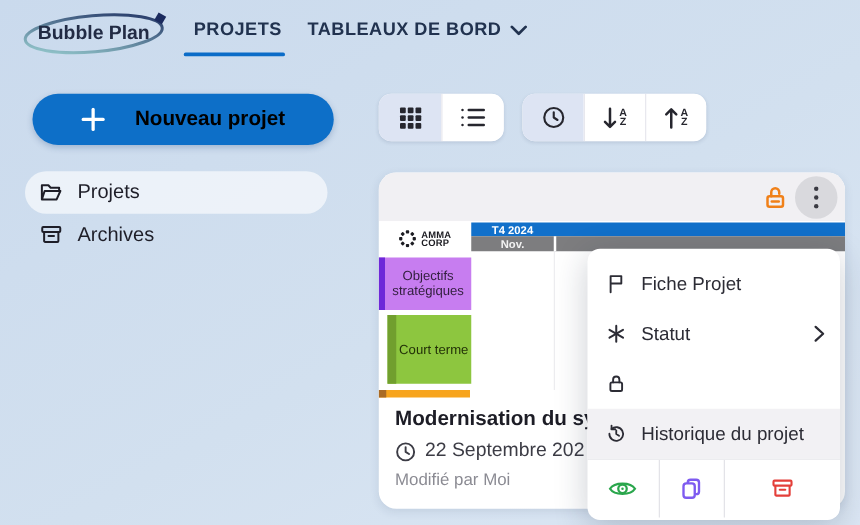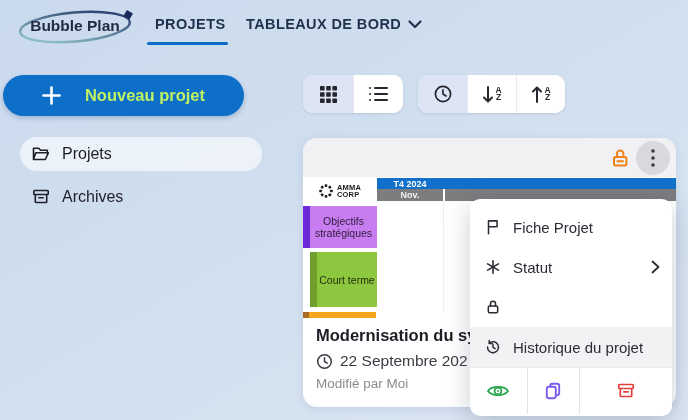--- a/index.html
+++ b/index.html
@@ -12,30 +12,30 @@
   .logo { position:absolute; left:16px; top:4px; width:126px; height:44px; }
   .tab { position:absolute; top:16px; font-size:14.5px; font-weight:600; letter-spacing:.4px;
          color:#21324f; cursor:pointer; display:flex; align-items:center; gap:7px; }
   .tab-projets { left:155px; }
   .tab-boards  { left:246px; }
   .tab-underline { position:absolute; left:147px; top:42px; width:81px; height:3px;
                    background:#0b6cc8; border-radius:2px; }
   .chev-down { width:14px; height:9px; margin-top:1px; }
 
   
-  .btn-new { position:absolute; left:3px; top:75px; width:241px; height:41px;
-             background:#0d6fc8; border:none; border-radius:21px; color:#bef264;
+  .btn-new { position:absolute; left:26px; top:75px; width:241px; height:41px;
+             background:#0d6fc8; border:none; border-radius:21px; color:#000000;
              font-family:inherit; font-size:16.5px; font-weight:700; display:flex;
              align-items:center; justify-content:center; gap:24px; cursor:pointer;
              box-shadow:0 2px 5px rgba(20,60,120,.25); }
   .side-item { position:absolute; left:20px; width:242px; height:34px; display:flex;
                align-items:center; gap:11px; padding-left:11px; font-size:16px;
                color:#1e1e28; border-radius:17px; cursor:pointer; }
   .side-projets { top:137px; background:rgba(255,255,255,.62); }
-  .side-archives { top:180px; width:150px; }
+  .side-archives { top:164px; width:150px;align-items:flex-end; }
   .side-item svg { flex:0 0 auto; }
 
   
   .tool-group { position:absolute; top:75px; height:38px; display:flex; background:#fff;
                 border-radius:10px; overflow:hidden; box-shadow:0 1px 3px rgba(30,50,90,.12); }
   .tg1 { left:303px; } .tg2 { left:418px; }
   .tool-btn { width:50px; height:38px; display:flex; align-items:center; justify-content:center;
               background:#fff; border:none; cursor:pointer; color:#26262e; }
   .tg2 .tool-btn { width:49px; }
   .tool-btn.dim { background:#dde4f3; }
@@ -61,21 +61,21 @@
   .tl-blue span { position:absolute; left:0; width:66px; text-align:center; top:0.5px;
                   font-size:9px; font-weight:700; color:#fff; }
   .tl-gray { position:absolute; left:74px; top:12px; right:0; height:12px; background:#7d7d7f; }
   .tl-gray span { position:absolute; left:0; width:66px; text-align:center; top:1px;
                   font-size:9px; font-weight:700; color:#f2f2f2; }
   .tl-gap { position:absolute; left:140px; top:12px; width:2px; height:12px; background:#fff; }
   .tl-line { position:absolute; left:140px; top:24px; width:1px; height:111px; background:#ededf0; }
   .lane { position:absolute; display:flex; align-items:center; justify-content:center;
           text-align:center; font-size:10.5px; line-height:12px; }
   .lane1 { left:0; top:29px; width:74px; height:42px; background:#c77df0;
-           border-left:7px solid #6d28d9; color:#33203f; padding:0 3px; }
+           border-left:5px solid #6d28d9; color:#33203f; padding:0 3px; }
   .lane2 { left:7px; top:75px; width:67px; height:55px; background:#8dc63f;
            border-left:7px solid #719f2e; color:#233208; }
   .bar-orange { position:absolute; left:0; top:135px; width:73px; height:6px; background:#f7a41d; }
   .bar-orange i { position:absolute; left:0; top:0; width:6px; height:6px; background:#a96a24; }
 
   .card-info { position:absolute; left:0; top:180px; width:100%; height:89px; padding:8px 0 0 13px; }
   .card-title { font-size:16.5px; font-weight:700; color:#1d1d26; white-space:nowrap; }
   .card-date { display:flex; align-items:center; gap:7px; margin-top:7px; font-size:15.5px;
                color:#3c3c45; white-space:nowrap; }
   .card-mod { margin-top:6px; font-size:13.5px; color:#8b8b93; }

